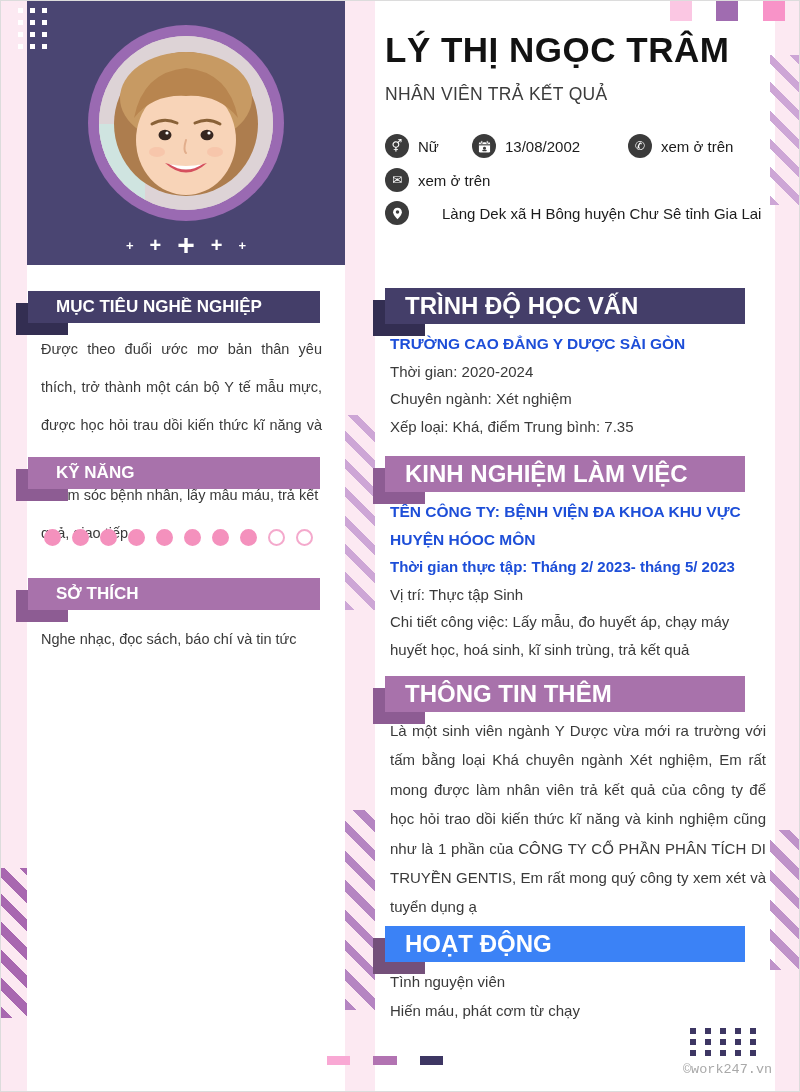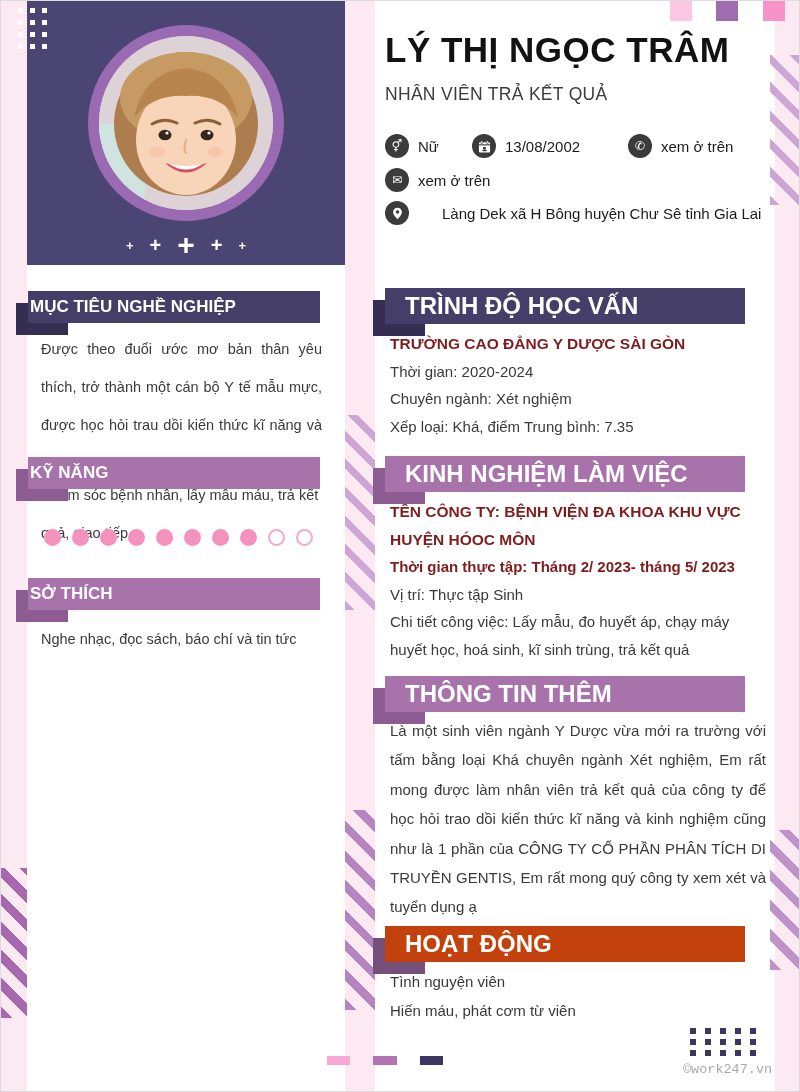--- a/index.html
+++ b/index.html
@@ -42,33 +42,33 @@
   
   .sq{position:absolute;top:0;width:22px;height:21px;}
   .bar-deco{position:absolute;top:1056px;height:9px;width:23px;}
 
   
   .sec-head{position:absolute;height:32px;z-index:2;}
   .sec-head .shadow{position:absolute;left:-12px;top:12px;width:52px;height:100%;}
   .sec-head .bar{position:absolute;inset:0;display:flex;align-items:center;
                  color:#fff;font-weight:bold;}
   .lhead{width:292px;left:28px;}
-  .lhead .bar{padding-left:2px;font-size:17px;}
+  .lhead .bar{padding-left:28px;font-size:17px;}
   .rhead{width:360px;left:385px;height:36px;}
   .rhead .bar{padding-left:20px;font-size:24px;}
   .c-dark .bar{background:#443e69;} .c-dark .shadow{background:#332e52;}
   .c-mauve .bar{background:#a872ab;} .c-mauve .shadow{background:#8d5c93;}
-  .c-muted .bar{background:#c2410c;} .c-muted .shadow{background:#74507a;}
+  .c-muted .bar{background:#3b82f6;} .c-muted .shadow{background:#74507a;}
 
   
   .body-text{position:absolute;color:#3a3a3a;}
   .just{text-align:justify;}
   .lbody{left:41px;width:281px;font-size:14.5px;line-height:38px;}
   .rbody{left:390px;width:368px;font-size:15px;line-height:27.5px;}
-  .bold-line{font-weight:bold;color:#7f1d1d;}
+  .bold-line{font-weight:bold;color:#1d4ed8;}
 
   
   #name{position:absolute;left:385px;top:30px;font-size:35px;font-weight:bold;color:#121212;letter-spacing:0.5px;}
   #subtitle{position:absolute;left:385px;top:84px;font-size:17.5px;color:#3c3c3c;letter-spacing:0.3px;}
   .contact-item{position:absolute;display:flex;align-items:center;font-size:15px;color:#1b1b1b;}
   .cicon{width:24px;height:24px;border-radius:50%;background:#3b3b3b;color:#fff;flex:0 0 24px;
          display:flex;align-items:center;justify-content:center;font-size:12px;margin-right:9px;}
   .cicon svg{display:block;}
 
   
@@ -241,21 +241,21 @@
     <span class="bar">THÔNG TIN THÊM</span>
   </div>
   <div class="body-text rbody just" style="top:716px;width:376px;line-height:29.4px;">Là một sinh viên ngành Y Dược vừa mới ra trường với tấm bằng loại Khá chuyên ngành Xét nghiệm, Em rất mong được làm nhân viên trả kết quả của công ty  để học hỏi trao dồi kiến thức kĩ năng và kinh nghiệm cũng như là 1 phần của CÔNG TY CỔ PHẦN PHÂN TÍCH DI TRUYỀN GENTIS, Em rất mong quý công ty xem xét và tuyển dụng ạ</div>
 
   <div class="sec-head rhead c-muted" style="top:926px;">
     <span class="shadow"></span>
     <span class="bar">HOẠT ĐỘNG</span>
   </div>
   <div class="body-text rbody" style="top:968px;line-height:28.5px;">
     <div>Tình nguyện viên</div>
-    <div>Hiến máu, phát cơm từ viên</div>
+    <div>Hiến máu, phát cơm từ chạy</div>
   </div>
 
   <div class="bar-deco" style="left:327px;background:#f9a8d4;"></div>
   <div class="bar-deco" style="left:373px;background:#b273b2;width:24px;"></div>
   <div class="bar-deco" style="left:420px;background:#3d3663;"></div>
   <div id="grid-bottomright">
       <span></span>
       <span></span>
       <span></span>
       <span></span>

